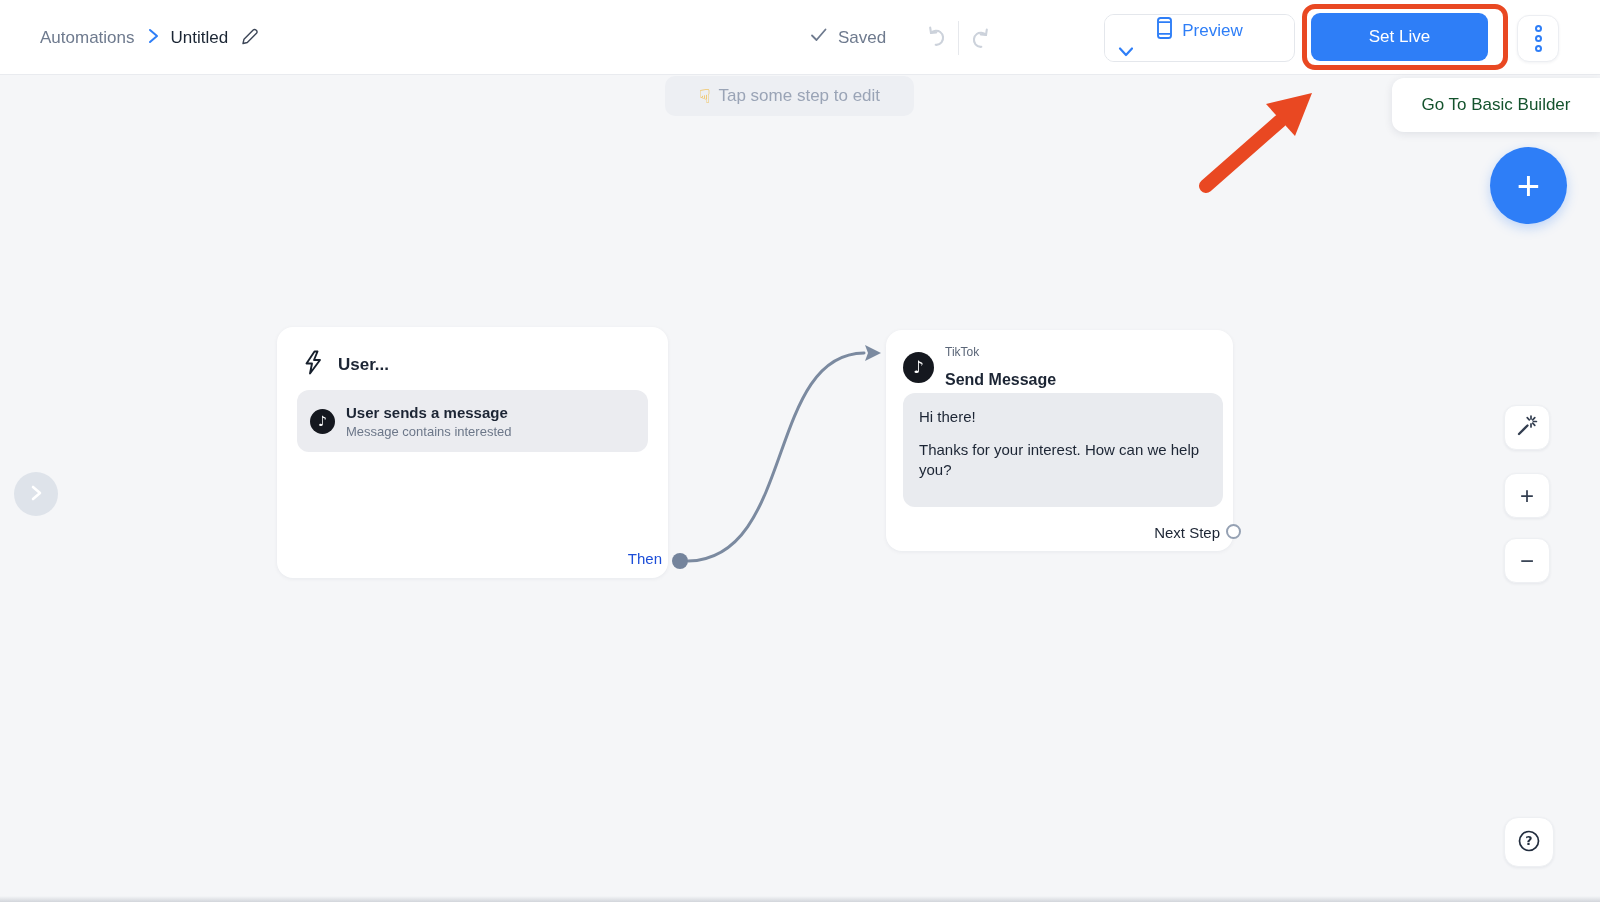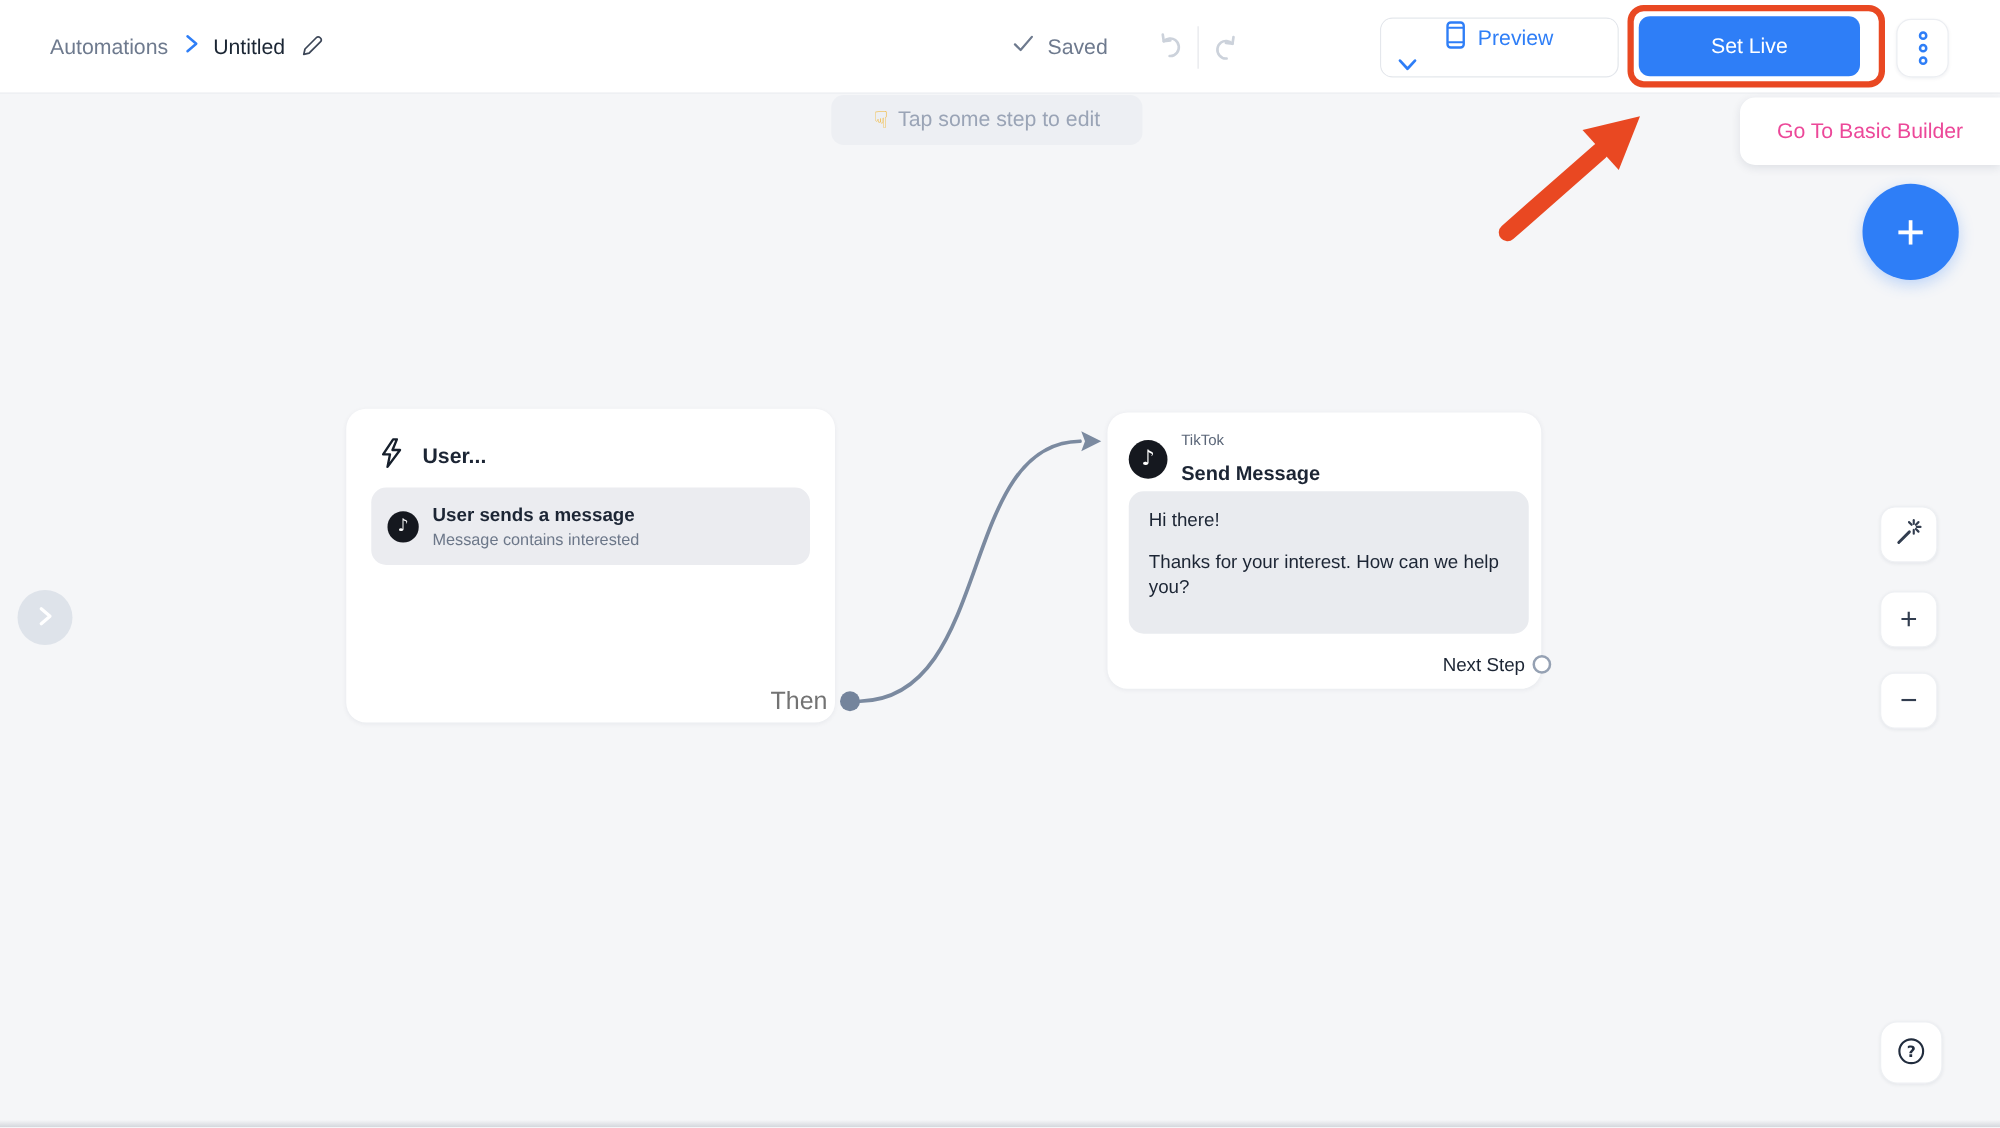--- a/index.html
+++ b/index.html
@@ -22,41 +22,41 @@
   .preview-main { flex:1; display:flex; align-items:center; justify-content:center; gap:9px; color:#2e7ef7; font-size:17px; font-weight:500; background:#fff; border:none; cursor:pointer; }
   .pg-divider { width:1px; background:#e4e7ec; }
   .preview-caret { width:42px; display:flex; align-items:center; justify-content:center; background:#fff; border:none; cursor:pointer; }
 
   .set-live-highlight { position:absolute; left:1302px; top:4px; width:206px; height:66px; border:5px solid #e94822; border-radius:13px; pointer-events:none; z-index:7; }
   .set-live-button { position:absolute; left:1311px; top:13px; width:177px; height:48px; background:#2e7ef7; color:#ffffff; font-size:17px; font-weight:500; font-family:"Liberation Sans",sans-serif; border:none; border-radius:9px; cursor:pointer; z-index:6; }
 
   .kebab-button { position:absolute; left:1517px; top:15px; width:42px; height:47px; background:#fff; border:1px solid #eceef2; border-radius:12px; box-shadow:0 1px 3px rgba(25,39,70,0.06); display:flex; flex-direction:column; align-items:center; justify-content:center; gap:3px; cursor:pointer; }
   .kdot { width:7px; height:7px; border:2px solid #2e7ef7; border-radius:50%; }
 
-  .basic-builder-menu { position:absolute; left:1392px; top:78px; width:208px; height:54px; background:#ffffff; border-radius:12px 0 0 12px; box-shadow:0 2px 8px rgba(30,40,70,0.10); display:flex; align-items:center; justify-content:center; color:#ec4899; font-size:17px; cursor:pointer; z-index:6; }
+  .basic-builder-menu { position:absolute; left:1392px; top:78px; width:208px; height:54px; background:#ffffff; border-radius:12px 0 0 12px; box-shadow:0 2px 8px rgba(30,40,70,0.10); display:flex; align-items:center; justify-content:center; color:#14532d; font-size:17px; cursor:pointer; z-index:6; }
 
   
   .toast { position:absolute; left:665px; top:76px; width:249px; height:40px; background:#edeff3; border-radius:10px; display:flex; align-items:center; justify-content:center; gap:8px; color:#9aa4b6; font-size:17px; z-index:4; }
   .toast-icon { color:#f2b32a; font-size:19px; font-family:"DejaVu Sans",sans-serif; }
 
   
   .card { position:absolute; background:#ffffff; border-radius:16px; box-shadow:0 1px 4px rgba(25,39,70,0.06); cursor:pointer; }
   .trigger-card { left:277px; top:327px; width:391px; height:251px; }
   .card-head { position:absolute; left:24px; top:22px; display:flex; align-items:center; gap:13px; }
   .card-head-title { font-size:17px; font-weight:700; color:#1c2534; }
 
   .trigger-item { position:absolute; left:20px; top:63px; width:351px; height:62px; background:#ebecf0; border-radius:12px; display:flex; align-items:center; gap:11px; padding:0 13px; cursor:pointer; }
   .tiktok-badge { background:#15181f; border-radius:50%; color:#fff; display:flex; align-items:center; justify-content:center; font-family:"DejaVu Sans",sans-serif; flex:none; }
   .tiktok-badge.small { width:25px; height:25px; font-size:14px; }
   .tiktok-badge.medium { width:31px; height:31px; font-size:17px; }
   .trigger-title { font-size:15px; font-weight:700; color:#1c2534; margin-bottom:3px; }
   .trigger-subtitle { font-size:13px; color:#6c7789; }
 
   .new-trigger { position:absolute; left:20px; top:150px; width:351px; height:57px; background:transparent; border:2px dashed #d7dbe2; border-radius:12px; color:#2e7ef7; font-size:16px; font-weight:500; font-family:"Liberation Sans",sans-serif; cursor:pointer; }
-  .then-label { position:absolute; right:6px; top:223px; font-size:20px; color:#737373; }
+  .then-label { position:absolute; right:6px; top:223px; font-size:15px; color:#1d4ed8; }
   .then-dot { position:absolute; left:672px; top:553px; width:16px; height:16px; background:#74849c; border-radius:50%; cursor:pointer; z-index:3; }
 
   .message-card { left:886px; top:330px; width:347px; height:221px; }
   .msg-head { position:absolute; left:17px; top:15px; display:flex; align-items:center; gap:11px; }
   .msg-channel { font-size:12px; color:#5b6678; }
   .msg-title { font-size:16px; font-weight:700; color:#1c2534; margin-top:12px; }
   .bubble { position:absolute; left:17px; top:63px; width:320px; height:114px; background:#e9ebef; border-radius:12px; padding:14px 16px; font-size:15px; color:#1c2534; line-height:20px; }
   .bubble p + p { margin-top:13px; }
   .next-step-label { position:absolute; right:13px; top:194px; font-size:15px; color:#1c2534; }
   .next-port { position:absolute; left:1226px; top:524px; width:15px; height:15px; background:#fff; border:2px solid #95a1b3; border-radius:50%; cursor:pointer; z-index:3; }

